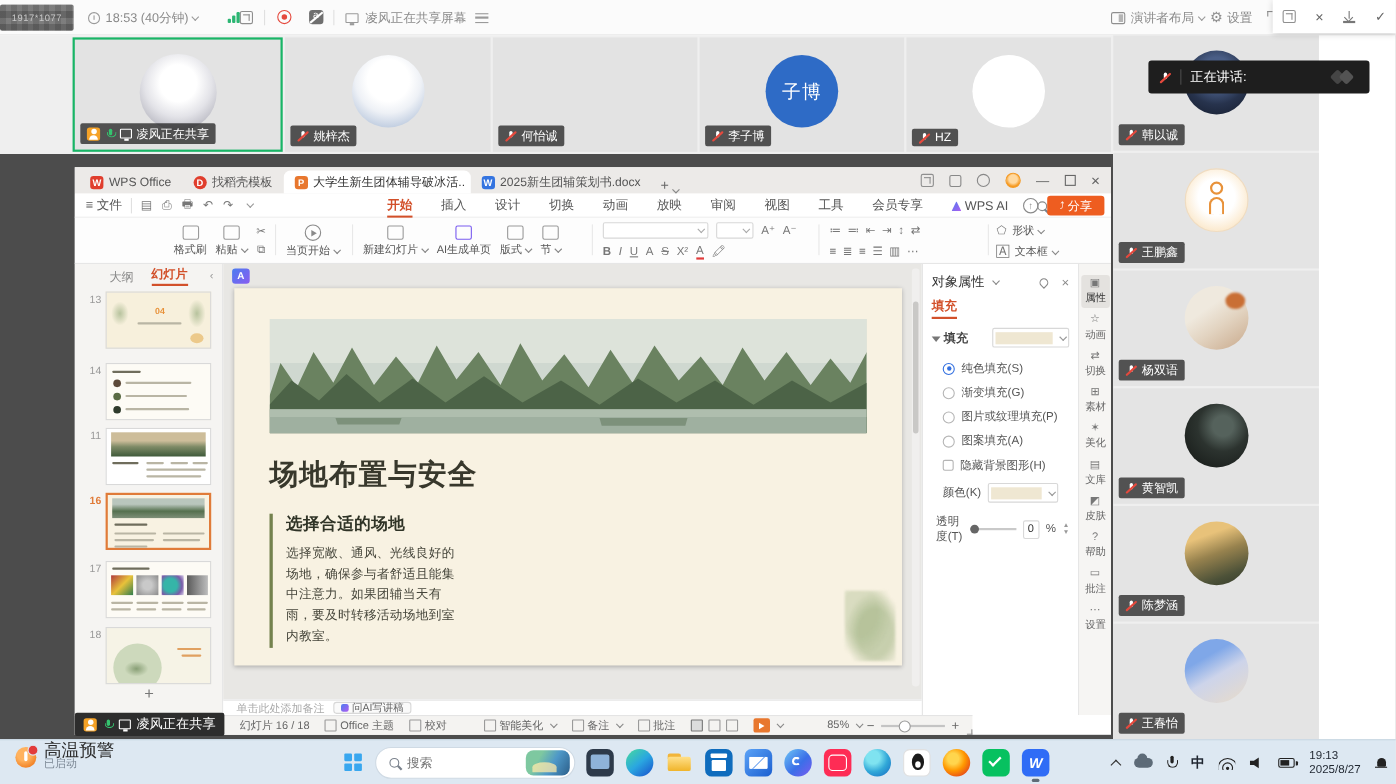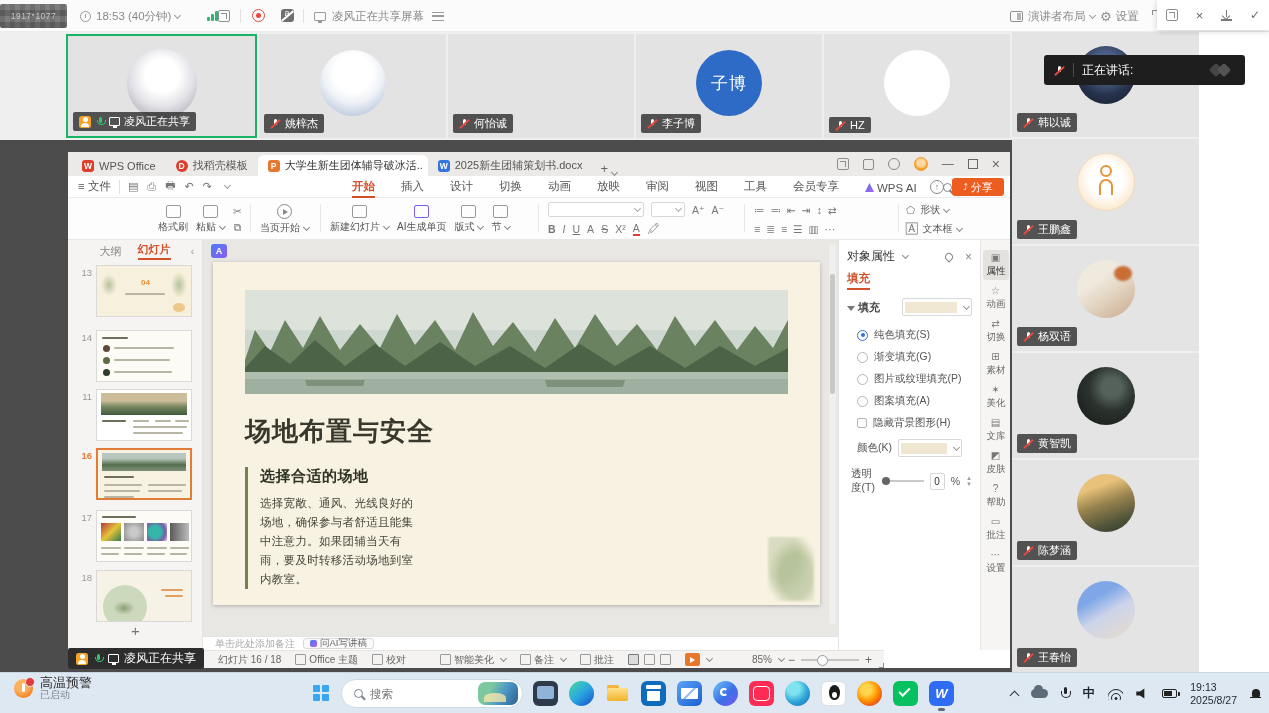--- a/index.html
+++ b/index.html
@@ -157,21 +157,21 @@
 .zslider::before{content:"";position:absolute;left:16px;top:-3.5px;width:9px;height:9px;border-radius:50%;background:#fff;border:1px solid #999}
 
 #sharebadge{position:absolute;left:68px;top:648px;height:21px;background:#2d2d2d;border-radius:2px;display:flex;align-items:center;gap:5px;padding:0 8px;color:#fff;font-size:12px;z-index:35;white-space:nowrap}
 
 
 #taskbar{position:absolute;left:0;top:672px;width:1269px;height:41px;background:#dde8f2;border-top:1px solid #c8d6e2;z-index:40}
 #widget{position:absolute;left:14px;top:4px;display:flex;align-items:center;gap:7px}
 .wicon{width:19px;height:19px;border-radius:50%;background:radial-gradient(circle at 40% 35%,#ffb25e 0 35%,#f07c1e 80%);position:relative}
 .wicon::after{content:"";position:absolute;left:8px;top:4px;width:3px;height:9px;background:#fff;border-radius:2px}
 .wicon::before{content:"";position:absolute;right:-2px;top:-2px;width:8px;height:8px;border-radius:50%;background:#e23b3b;border:1.5px solid #dde8f2}
-#widget .t1{font-size:13px;color:#2b2b2b;line-height:12px}
+#widget .t1{font-size:16px;color:#2b2b2b;line-height:12px}
 #widget .t2{font-size:10px;color:#7b8794;line-height:11px}
 .winlogo{display:grid;grid-template-columns:7px 7px;grid-template-rows:7px 7px;gap:1.6px}
 .winlogo i{background:#39a7ef;border-radius:1px}
 #searchbox{position:absolute;left:341px;top:6px;width:182px;height:29px;background:#fff;border:1px solid #cfdae4;border-radius:15px;display:flex;align-items:center;gap:7px;padding:0 4px 0 12px}
 #searchbox input{border:none;outline:none;flex:1;font-size:11.5px;color:#5a6470;background:transparent;min-width:0;font-family:inherit}
 .mag{width:9px;height:9px;border:1.5px solid #7a828c;border-radius:50%;position:relative;flex:0 0 auto}
 .mag::after{content:"";position:absolute;right:-3.5px;bottom:-2px;width:5px;height:1.6px;background:#7a828c;transform:rotate(45deg)}
 .searchimg{width:40px;height:23px;border-radius:7px;background:linear-gradient(120deg,#7ec8a0 0 30%,#4e98c8 60%,#2c5f8a);flex:0 0 auto;position:relative;overflow:hidden}
 .searchimg::after{content:"";position:absolute;left:6px;bottom:3px;width:22px;height:9px;background:rgba(255,235,170,.75);border-radius:50% 50% 0 0}
 .tbi{position:absolute;top:8px;width:25px;height:25px;border-radius:6px}

